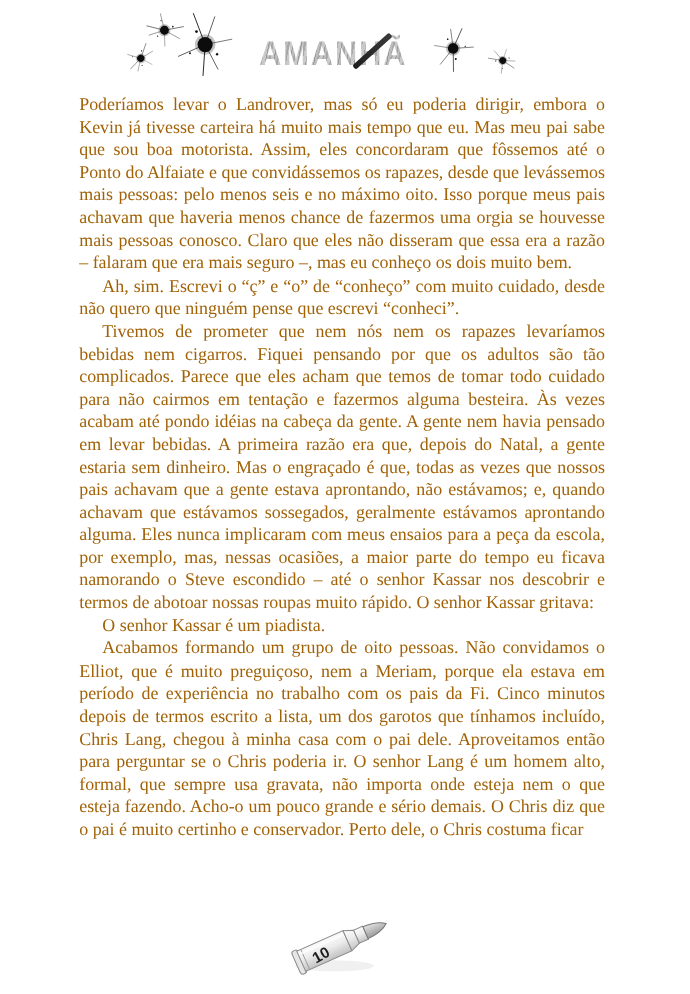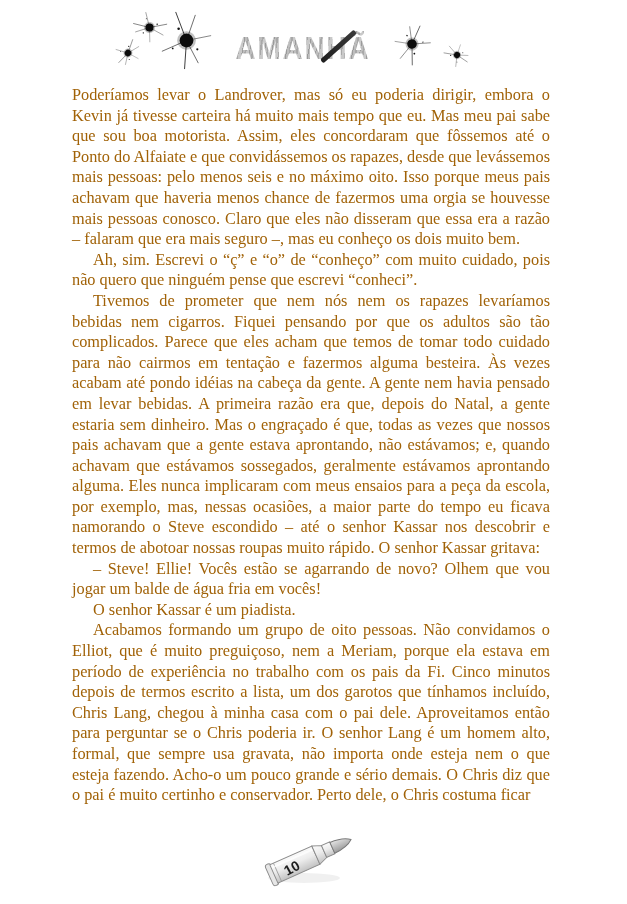--- a/index.html
+++ b/index.html
@@ -116,23 +116,22 @@
       <use href="#splat-shape" transform="rotate(300 32 32)"></use>
     </svg>
 
     <div class="chapter-title">AMANHÃ</div>
 
     <div class="title-slash"></div>
   </div>
 
   <div class="text-block">
     <p>Poderíamos levar o Landrover, mas só eu poderia dirigir, embora o Kevin já tivesse carteira há muito mais tempo que eu. Mas meu pai sabe que sou boa motorista. Assim, eles concordaram que fôssemos até o Ponto do Alfaiate e que convidássemos os rapazes, desde que levássemos mais pessoas: pelo menos seis e no máximo oito. Isso porque meus pais achavam que haveria menos chance de fazermos uma orgia se houvesse mais pessoas conosco. Claro que eles não disseram que essa era a razão – falaram que era mais seguro –, mas eu conheço os dois muito bem.</p>
-    <p class="indent">Ah, sim. Escrevi o “ç” e “o” de “conheço” com muito cuidado, pois não quero que ninguém pense que escrevi “conheci”.</p>
+    <p class="indent">Ah, sim. Escrevi o “ç” e “o” de “conheço” com muito cuidado, desde não quero que ninguém pense que escrevi “conheci”.</p>
     <p class="indent">Tivemos de prometer que nem nós nem os rapazes levaríamos bebidas nem cigarros. Fiquei pensando por que os adultos são tão complicados. Parece que eles acham que temos de tomar todo cuidado para não cairmos em tentação e fazermos alguma besteira. Às vezes acabam até pondo idéias na cabeça da gente. A gente nem havia pensado em levar bebidas. A primeira razão era que, depois do Natal, a gente estaria sem dinheiro. Mas o engraçado é que, todas as vezes que nossos pais achavam que a gente estava aprontando, não estávamos; e, quando achavam que estávamos sossegados, geralmente estávamos aprontando alguma. Eles nunca implicaram com meus ensaios para a peça da escola, por exemplo, mas, nessas ocasiões, a maior parte do tempo eu ficava namorando o Steve escondido – até o senhor Kassar nos descobrir e termos de abotoar nossas roupas muito rápido. O senhor Kassar gritava:</p>
-    <p class="indent">– Steve! Ellie! Vocês estão se agarrando de novo? Olhem que vou jogar um balde de água fria em vocês!</p>
     <p class="indent">O senhor Kassar é um piadista.</p>
     <p class="indent">Acabamos formando um grupo de oito pessoas. Não convidamos o Elliot, que é muito preguiçoso, nem a Meriam, porque ela estava em período de experiência no trabalho com os pais da Fi. Cinco minutos depois de termos escrito a lista, um dos garotos que tínhamos incluído, Chris Lang, chegou à minha casa com o pai dele. Aproveitamos então para perguntar se o Chris poderia ir. O senhor Lang é um homem alto, formal, que sempre usa gravata, não importa onde esteja nem o que esteja fazendo. Acho-o um pouco grande e sério demais. O Chris diz que o pai é muito certinho e conservador. Perto dele, o Chris costuma ficar</p>
   </div>
 
   <div class="bullet-wrap">
     <svg width="118" height="70" viewBox="0 0 118 70">
       <defs>
         <linearGradient id="caseGrad" x1="0" y1="0" x2="0" y2="1">
           <stop offset="0" stop-color="#fbfbfb"></stop>
           <stop offset="0.45" stop-color="#ececec"></stop>

